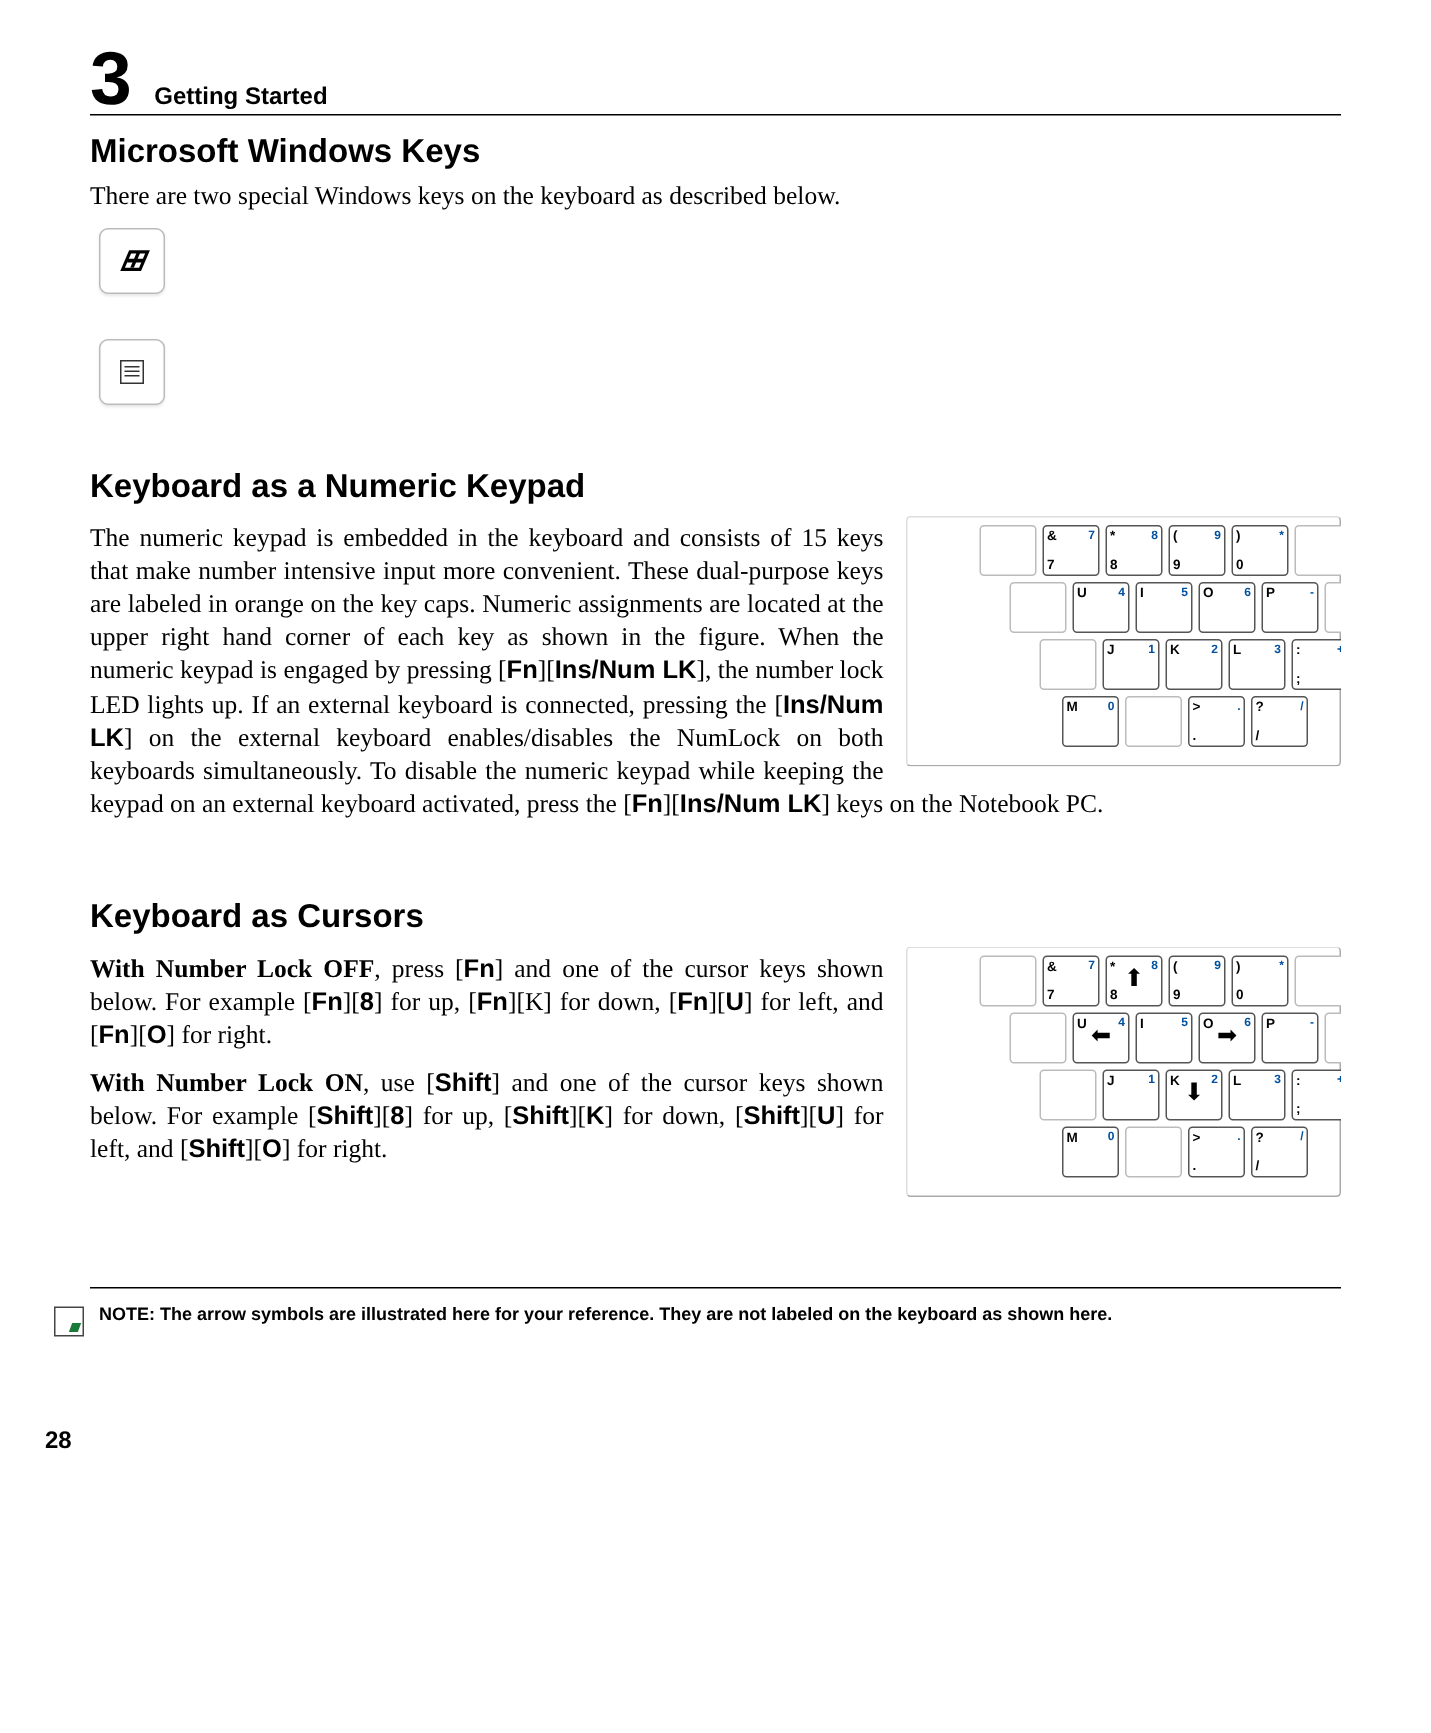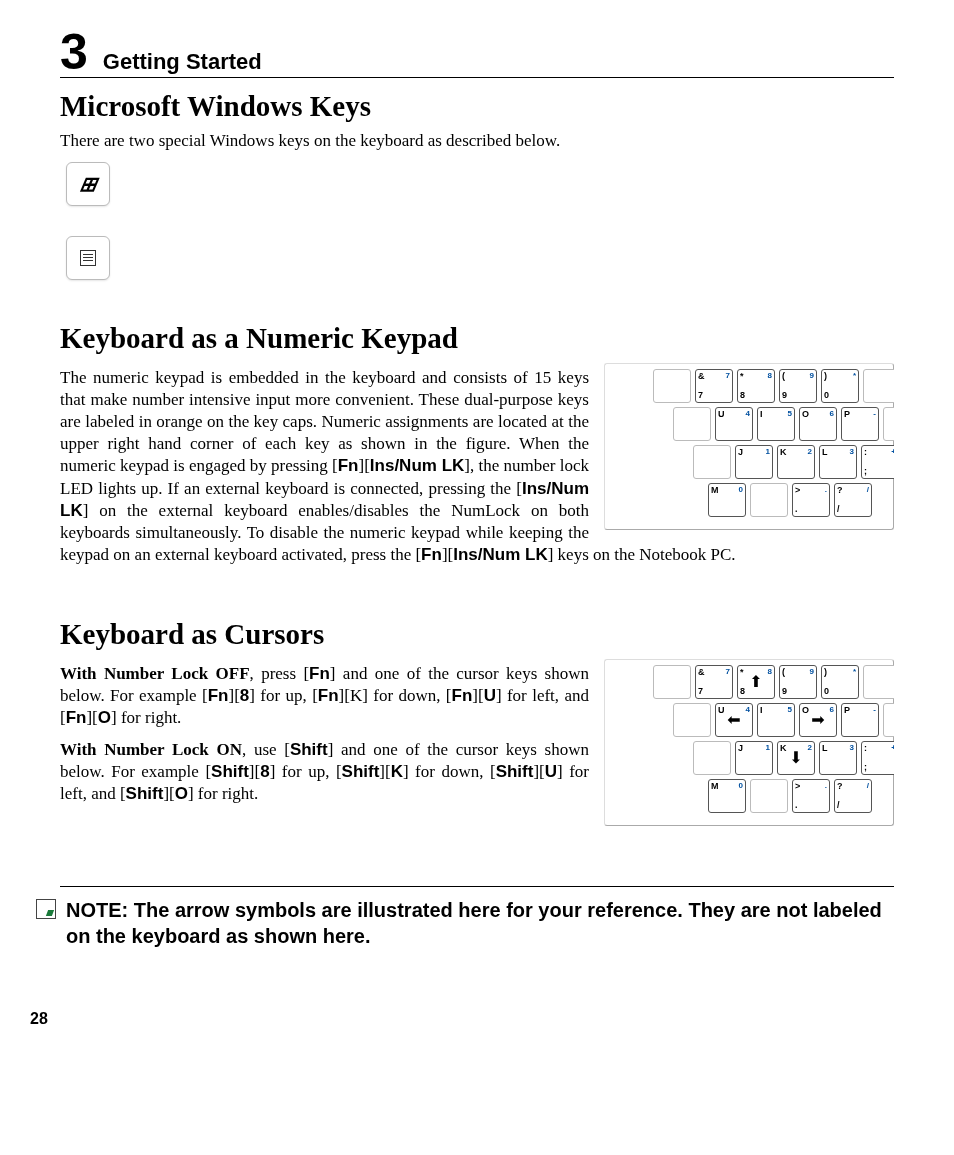--- a/index.html
+++ b/index.html
@@ -22,26 +22,26 @@
   }
   .chapter-number {
     font-family: Arial, Helvetica, sans-serif;
     font-size: 50px;
     font-weight: 900;
     margin-right: 15px;
     line-height: 0.9;
   }
   .chapter-title {
     font-family: Arial, Helvetica, sans-serif;
+    font-size: 16px;
+    font-weight: bold;
+  }
+  h2 {
+    font-family: Liberation Sans, sans-serif;
     font-size: 22px;
-    font-weight: bold;
-  }
-  h2 {
-    font-family: Liberation Serif, serif;
-    font-size: 29px;
     font-weight: bold;
     margin: 10px 0 5px 0;
   }
   h2.spaced { margin-top: 40px; }
   p { margin: 4px 10px 10px 0; text-align: justify; }
   .key-row {
     display: flex;
     align-items: flex-start;
     margin: 10px 0;
     gap: 15px;
@@ -132,21 +132,21 @@
     content: '';
     position: absolute;
     bottom: 2px; right: 2px;
     width: 6px; height: 6px;
     background: #1a7a3a;
     transform: skewX(-20deg);
   }
   .note-text {
     font-family: Arial, sans-serif;
     font-weight: bold;
-    font-size: 20px;
+    font-size: 12px;
   }
   .page-num {
     font-family: Arial, sans-serif;
     font-weight: bold;
     font-size: 16px;
     margin-top: 60px;
     margin-left: -30px;
   }
   .win-logo {
     font-family: Arial, sans-serif;

